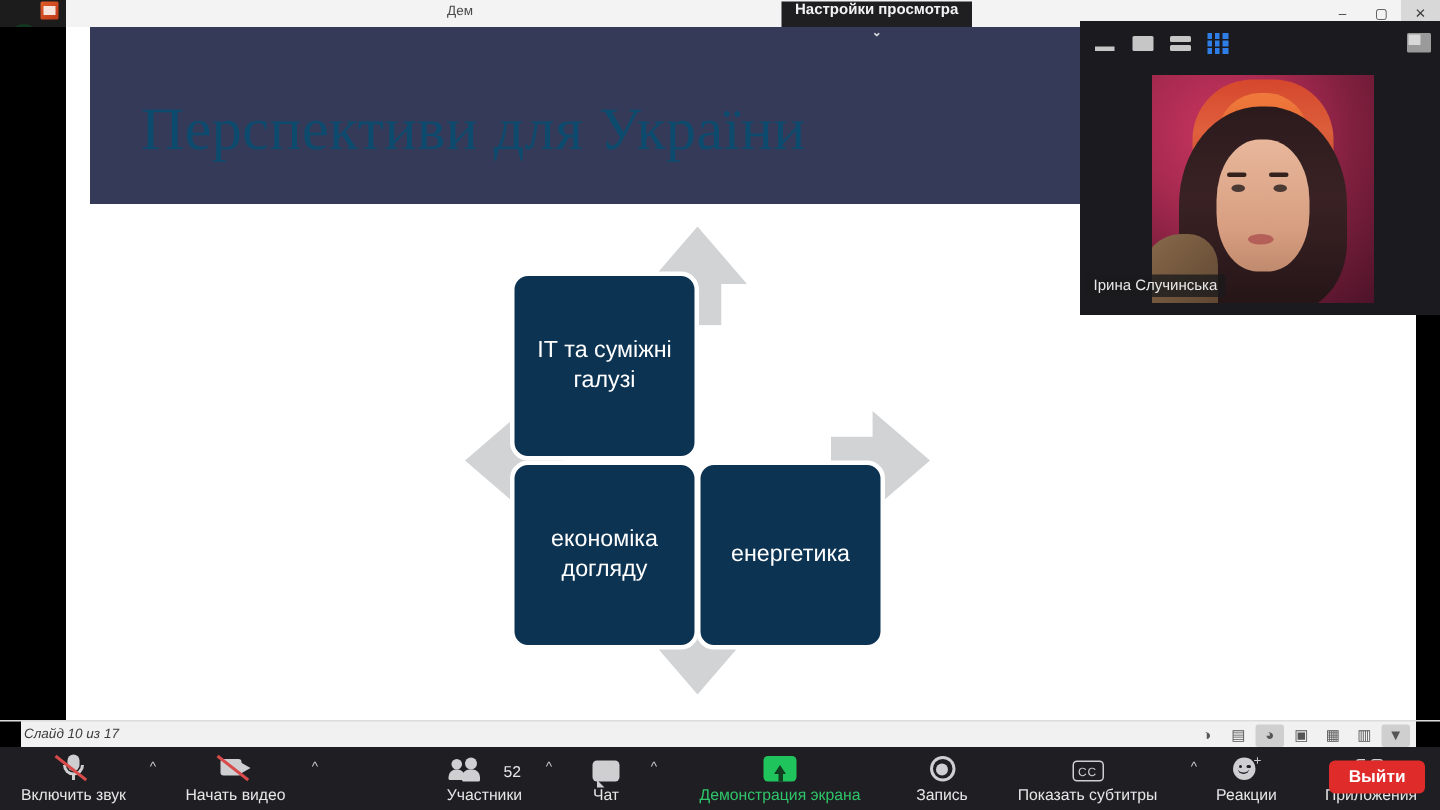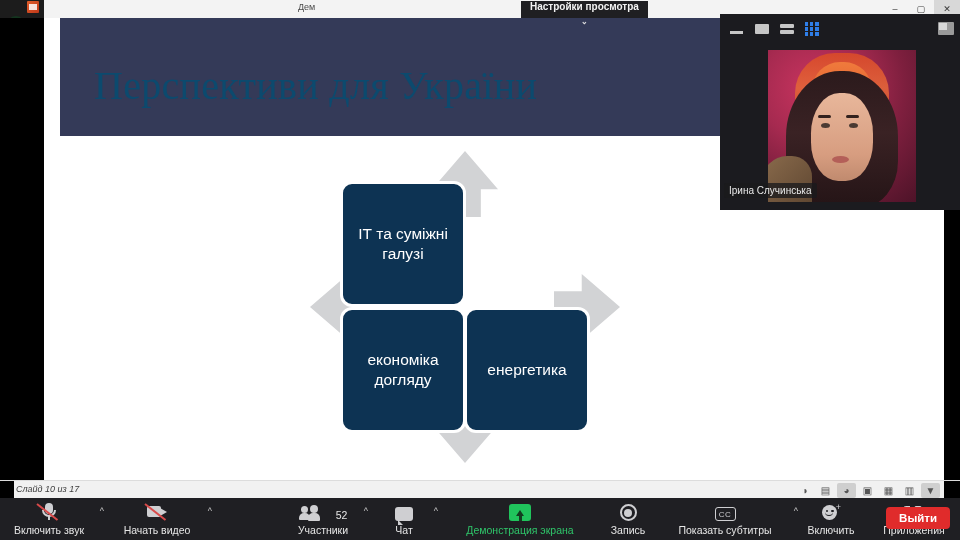--- a/index.html
+++ b/index.html
@@ -327,21 +327,21 @@
     </div>
 
     <div class="tb-item" style="width:58px;margin-left:18px;">
       <div class="tb-icon">
         <div class="icon-react">
             <div class="smiley"></div>
             <div class="smiley-mouth"></div>
             <div class="plusmark">+</div>
           </div>
       </div>
-      <div class="tb-label">Включить</div>
+      <div class="tb-label">Реакции</div>
     </div>
 
     <div class="tb-item" style="width:84px;margin-left:12px;">
       <div class="tb-icon">
         <div class="icon-apps">
             <div class="br ap1"></div>
             <div class="br ap2"></div>
             <div class="br ap3"></div>
           </div>
       </div>

